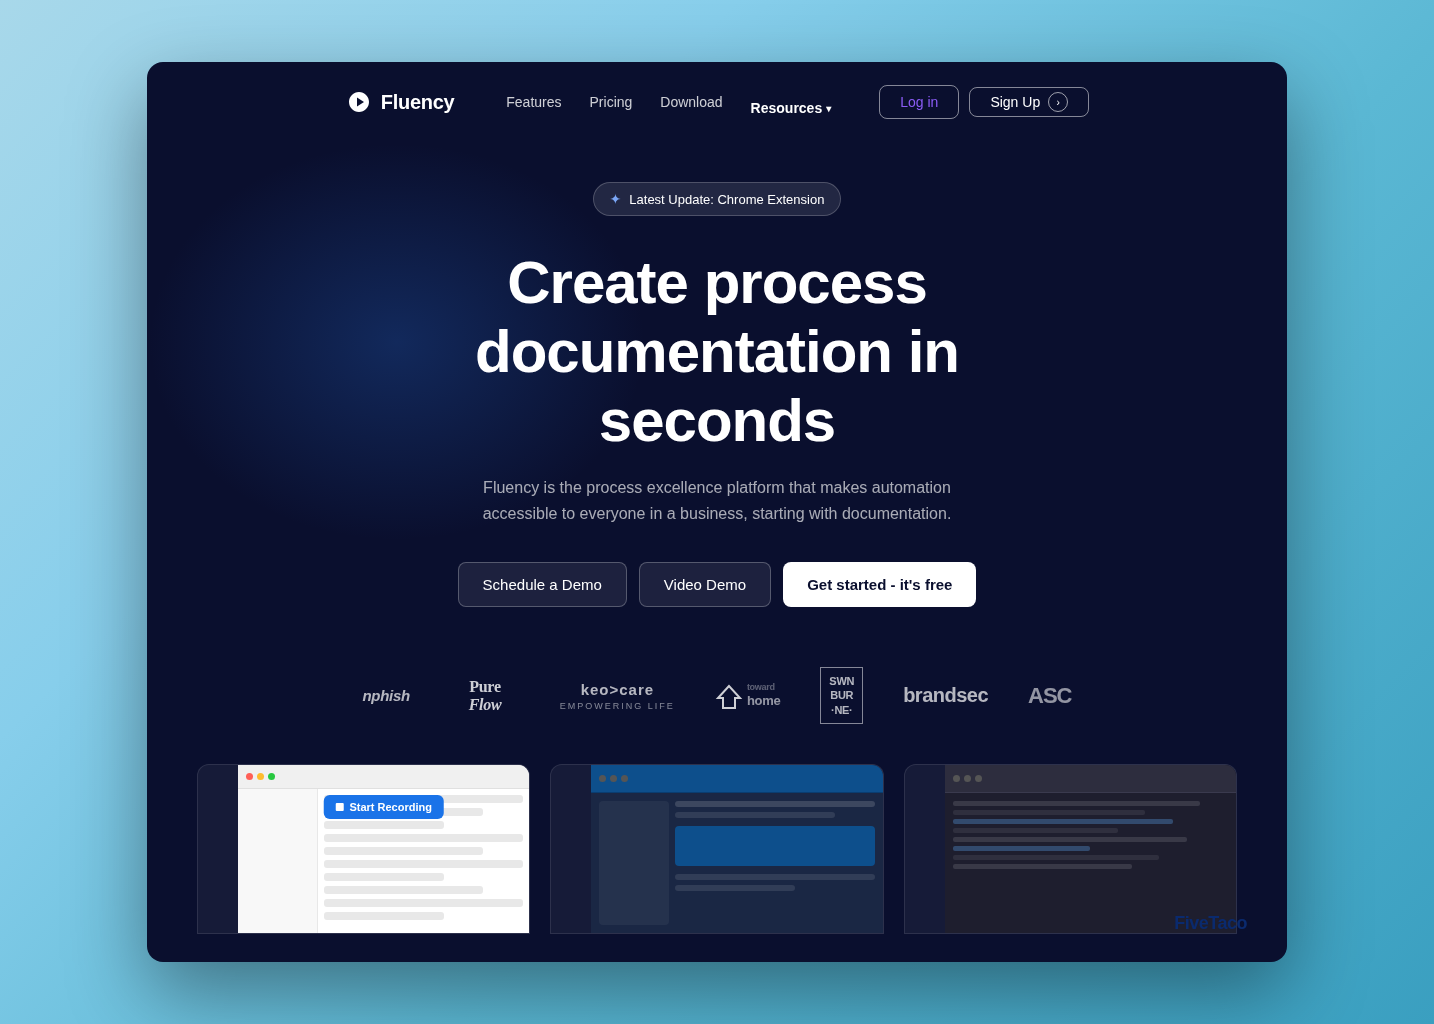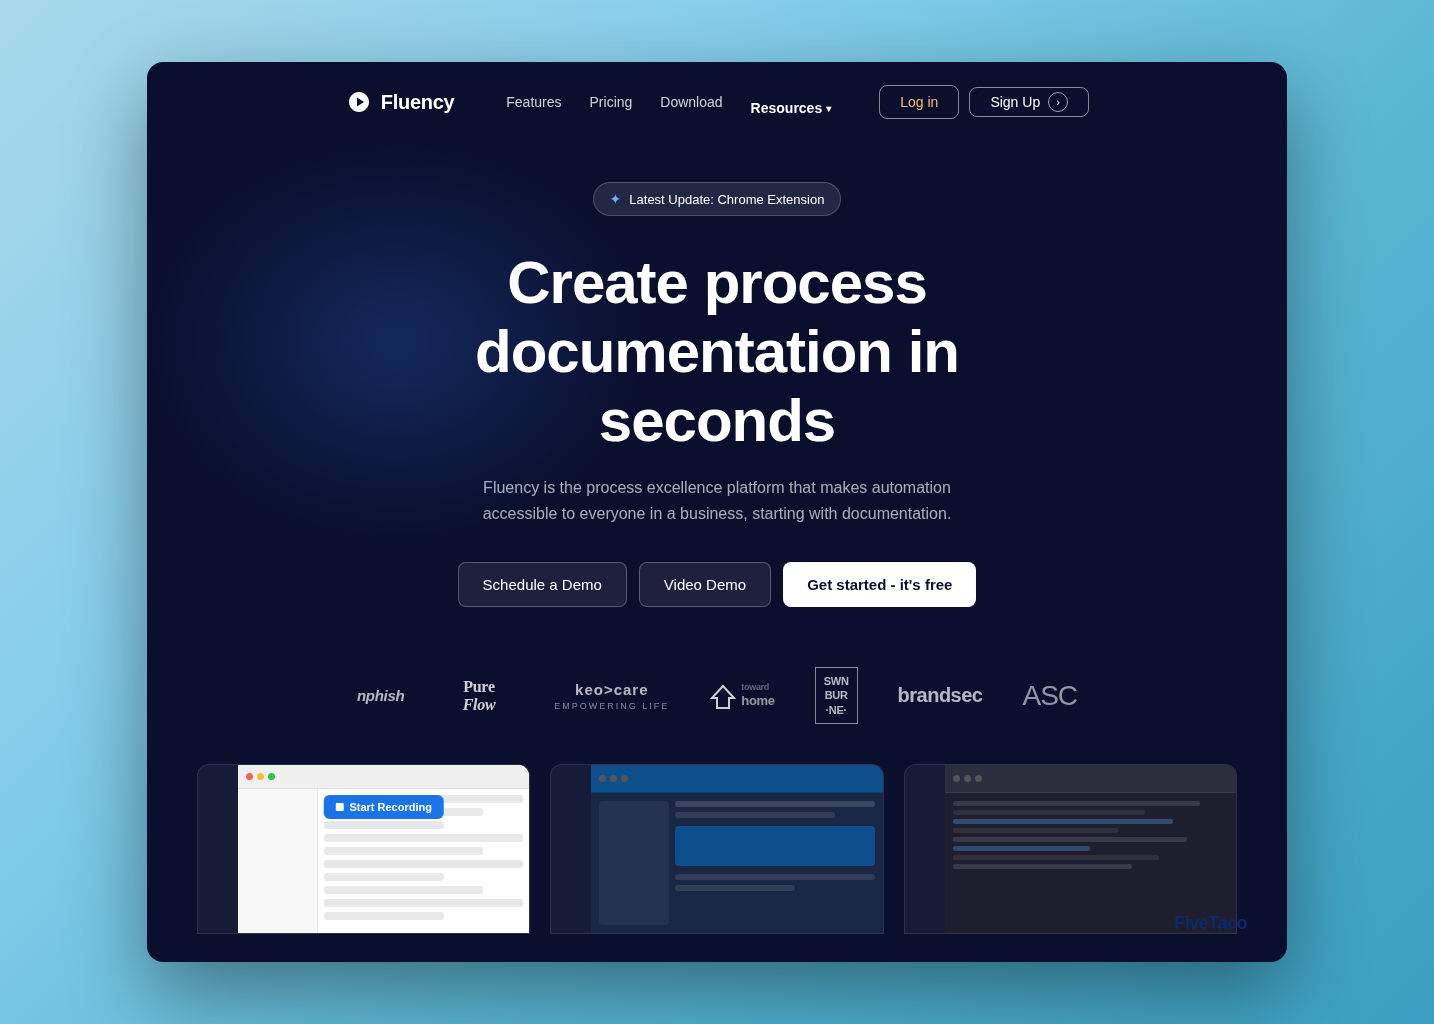--- a/index.html
+++ b/index.html
@@ -92,21 +92,21 @@
     }
     .nav-buttons {
       display: flex;
       align-items: center;
       gap: 10px;
       margin-left: 16px;
     }
     .btn-login {
       background: transparent;
       border: 1.5px solid rgba(255,255,255,0.5);
-      color: #fdba74;
+      color: #8b5cf6;
       padding: 8px 20px;
       border-radius: 8px;
       font-size: 14px;
       font-weight: 500;
       cursor: pointer;
     }
     .btn-signup {
       background: transparent;
       border: 1.5px solid rgba(255,255,255,0.5);
       color: #fff;
@@ -414,21 +414,21 @@
       <svg width="28" height="28" viewBox="0 0 28 28">
         <polygon points="14,4 3,16 8,16 8,26 20,26 20,16 25,16" fill="none" stroke="rgba(255,255,255,0.8)" stroke-width="2"></polygon>
       </svg>
       <div style="line-height:1.2;font-size:13px;opacity:0.8;">
           <div style="font-size:9px;opacity:0.6;">toward</div>
           <div>home</div>
         </div>
     </div>
     <div class="logo-item swinburne">SWN<br>BUR<br>·NE·</div>
     <div class="logo-item brandsec">brandsec</div>
-    <div class="logo-item asc" style="font-size:28px;font-weight:400;letter-spacing:-1px;opacity:0.8;text-align:right;">ASC</div>
+    <div class="logo-item asc" style="font-size:22px;font-weight:700;letter-spacing:-1px;opacity:0.8;text-align:right;">ASC</div>
   </div>
 
   <div class="screenshots">
 
     <div class="screenshot-card">
       <div class="inner">
         <div class="mock-ui">
           <div class="mock-header">
             <div class="mock-dot red"></div>
             <div class="mock-dot yellow"></div>

